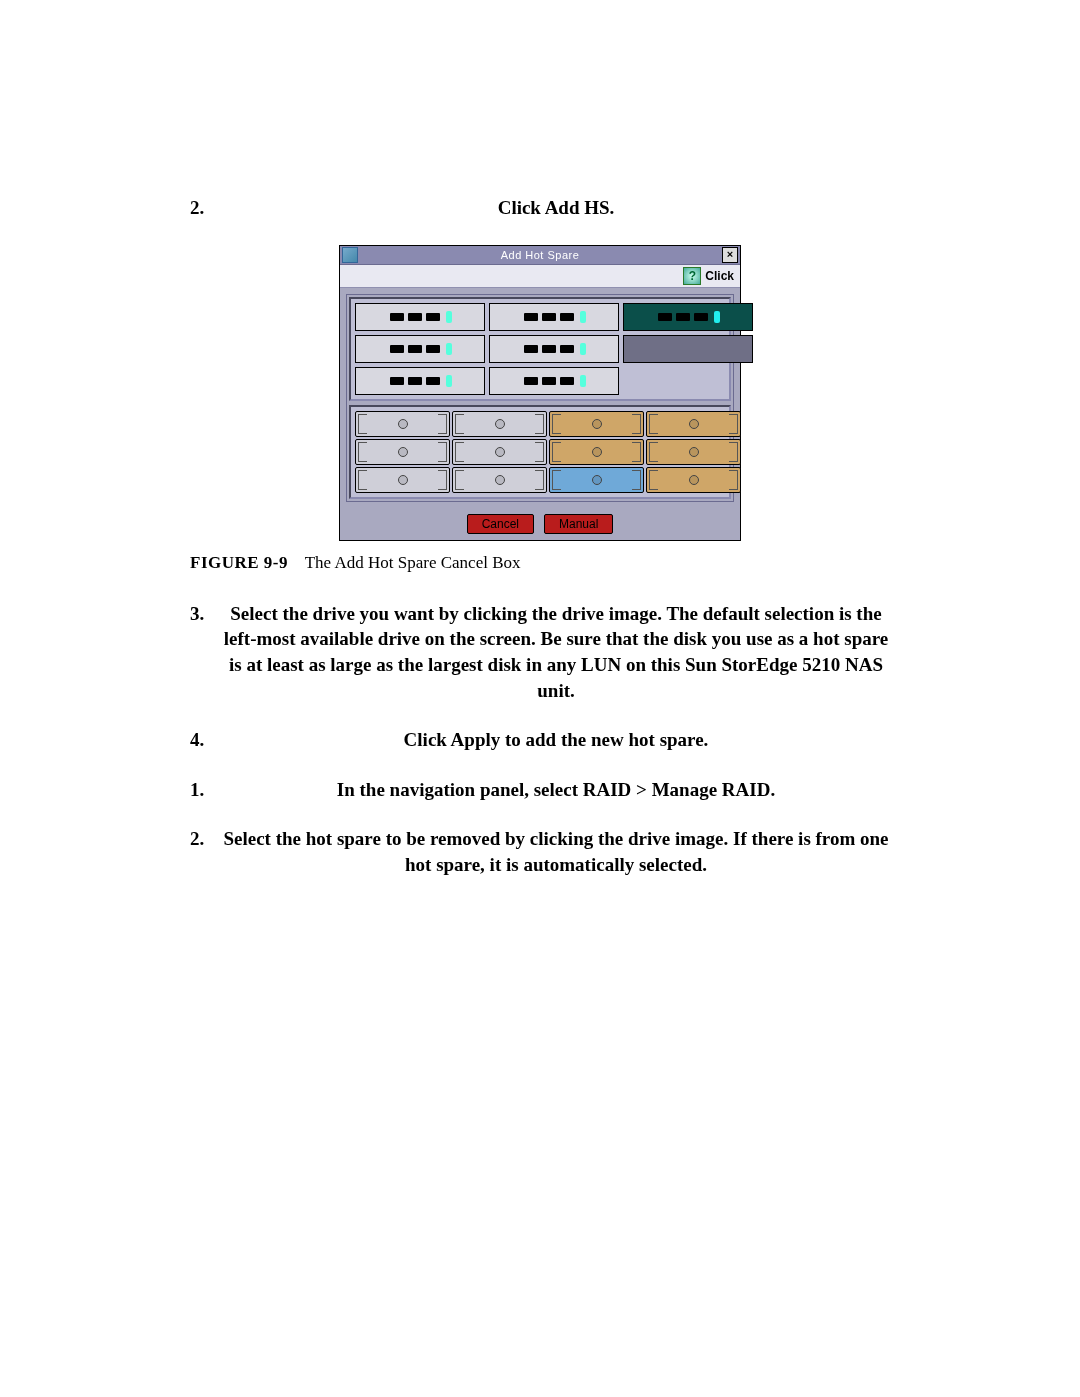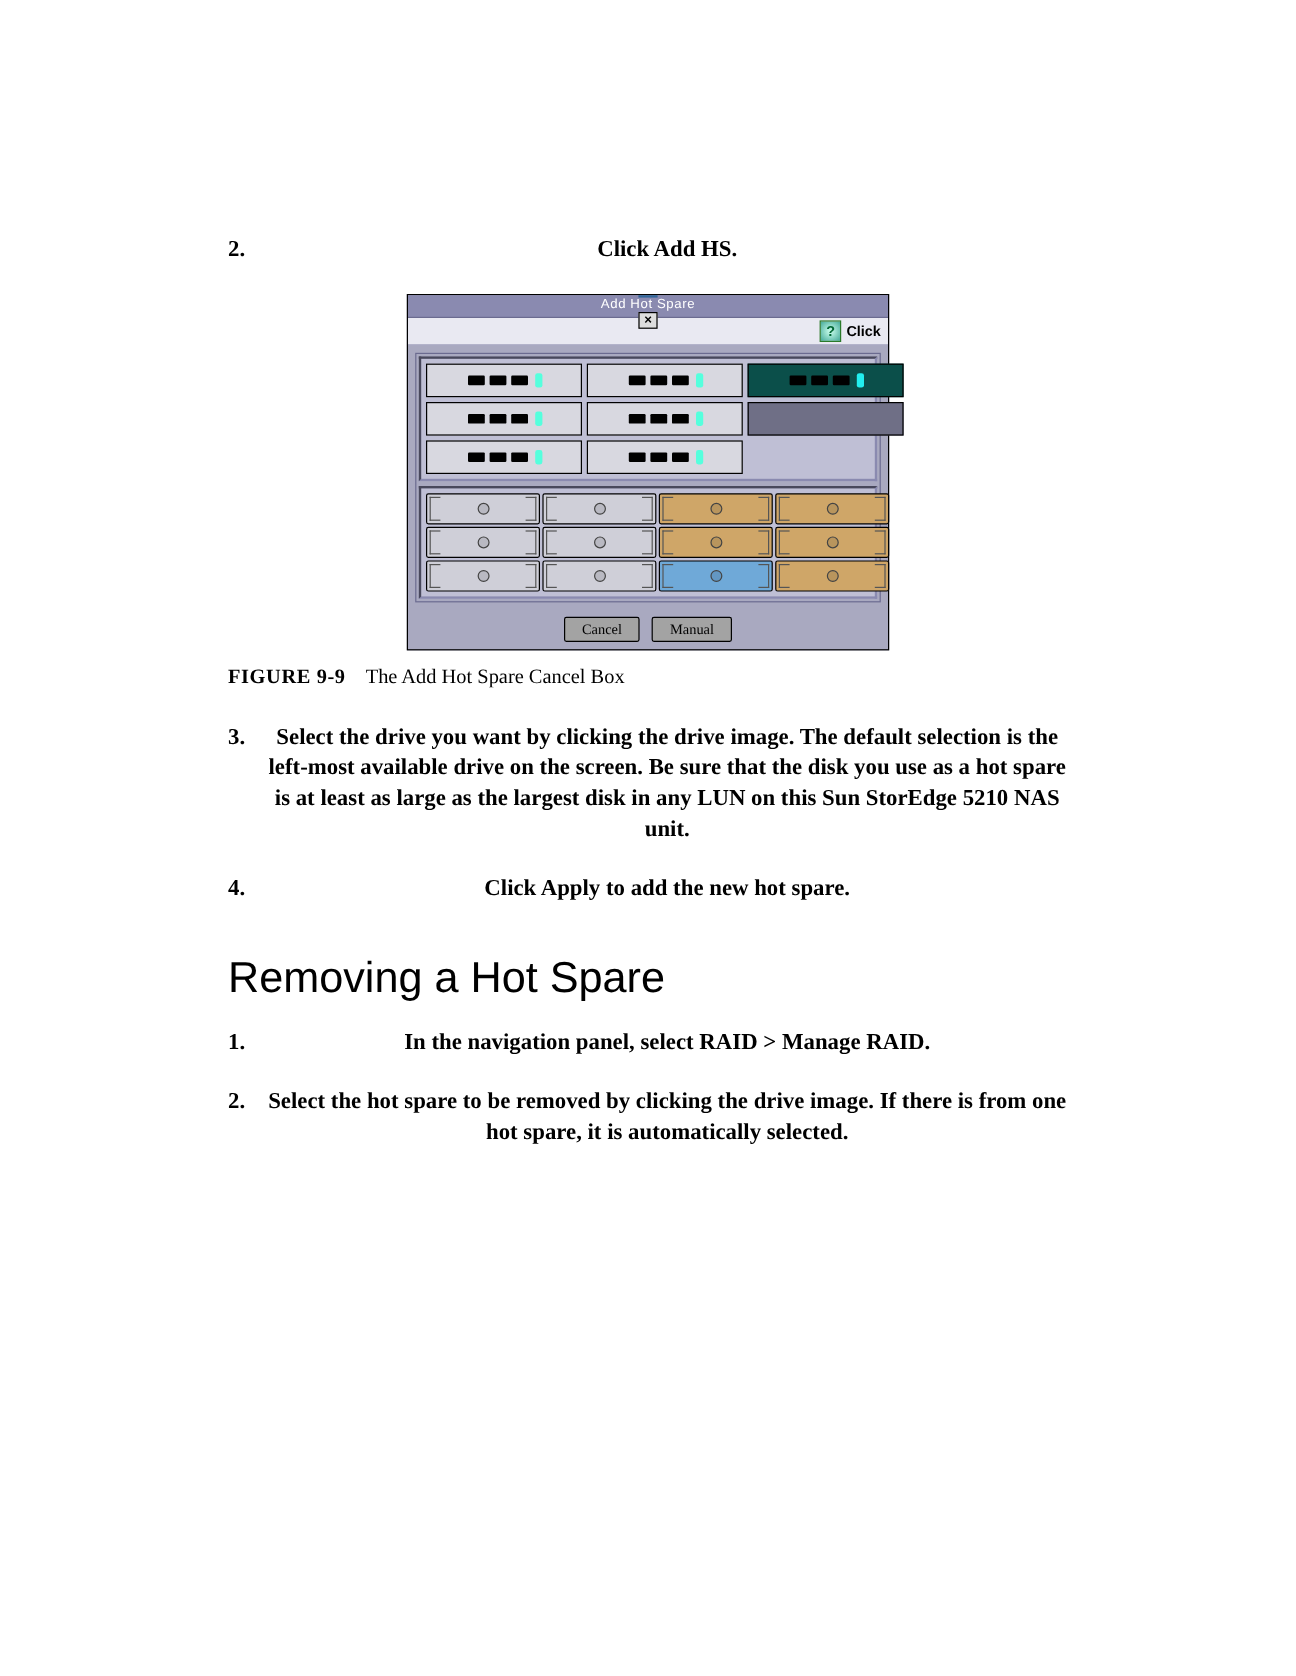--- a/index.html
+++ b/index.html
@@ -37,21 +37,20 @@
   .titlebar {
     height: 18px;
     background: #8a8ab0;
     border-bottom: 1px solid #6b6b90;
     display: flex;
     align-items: center;
     justify-content: flex-start;
     padding: 0 2px;
     font-size: 11px;
     color: #fff;
-    flex-direction: column;
   }
   .titlebar .ticon {
     width: 14px; height: 14px;
     background: linear-gradient(135deg,#7ac,#48a);
     border: 1px solid #369;
   }
   .titlebar .ttext { flex: 1; text-align: center; letter-spacing: .5px; }
   .titlebar .tclose {
     width: 14px; height: 14px;
     background: #ddd;
@@ -159,25 +158,25 @@
     border-radius: 50%;
     background: rgba(0,0,0,.1);
   }
   .btnbar {
     display: flex;
     justify-content: center;
     gap: 10px;
     padding: 6px 0;
   }
   .dbtn {
-    font-family: Liberation Serif, serif;
+    font-family: Liberation Sans, sans-serif;
     font-size: 12px;
     padding: 2px 14px;
     border: 1px solid #000;
-    background: #a3a3a3;
+    background: #b91c1c;
     border-radius: 2px;
     cursor: pointer;
   }
   .caption {
     font-size: 17px;
     margin: 12px 0 28px 0;
   }
   .caption .label {
     font-weight: bold;
     font-variant: small-caps;
@@ -366,21 +365,20 @@
   <div class="step">
     <span class="num">3.</span>
     <span class="txt">Select the drive you want by clicking the drive image. The default selection is the left-most available drive on the screen. Be sure that the disk you use as a hot spare is at least as large as the largest disk in any LUN on this Sun StorEdge 5210 NAS unit.</span>
   </div>
 
   <div class="step">
     <span class="num">4.</span>
     <span class="txt">Click Apply to add the new hot spare.</span>
   </div>
 
-  <h2 class="section">Removing a Hot Spare</h2>
 
 
   <div class="step">
     <span class="num">1.</span>
     <span class="txt">In the navigation panel, select RAID &gt; Manage RAID.</span>
   </div>
   <div class="step">
     <span class="num">2.</span>
     <span class="txt">Select the hot spare to be removed by clicking the drive image. If there is from one hot spare, it is automatically selected.</span>
   </div>

